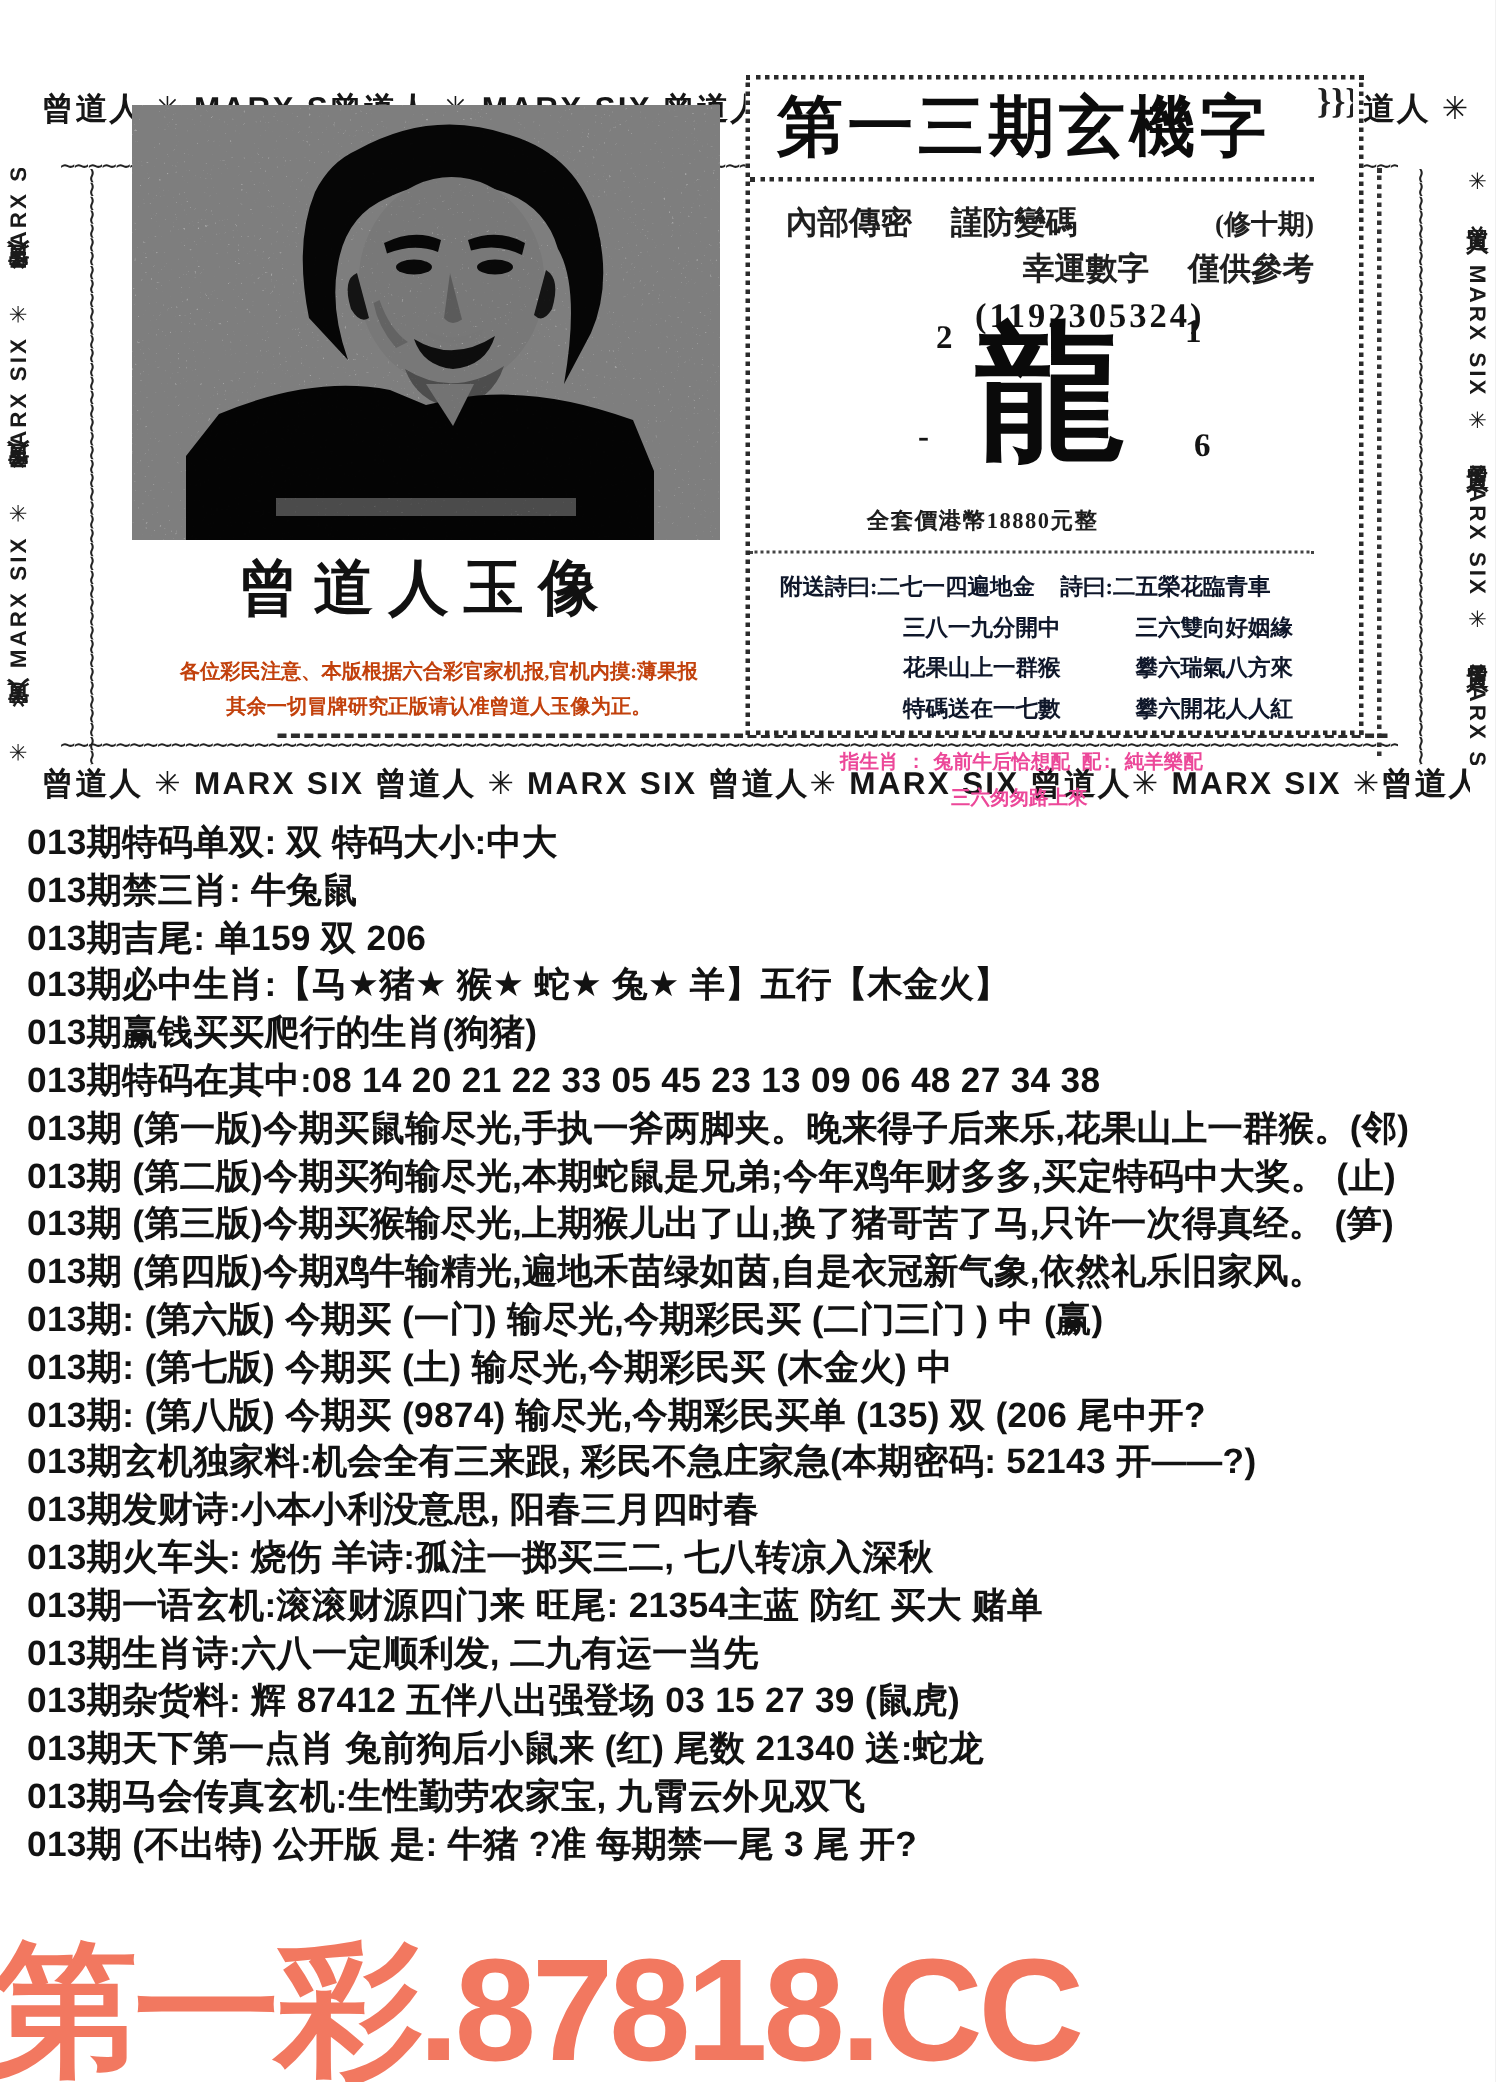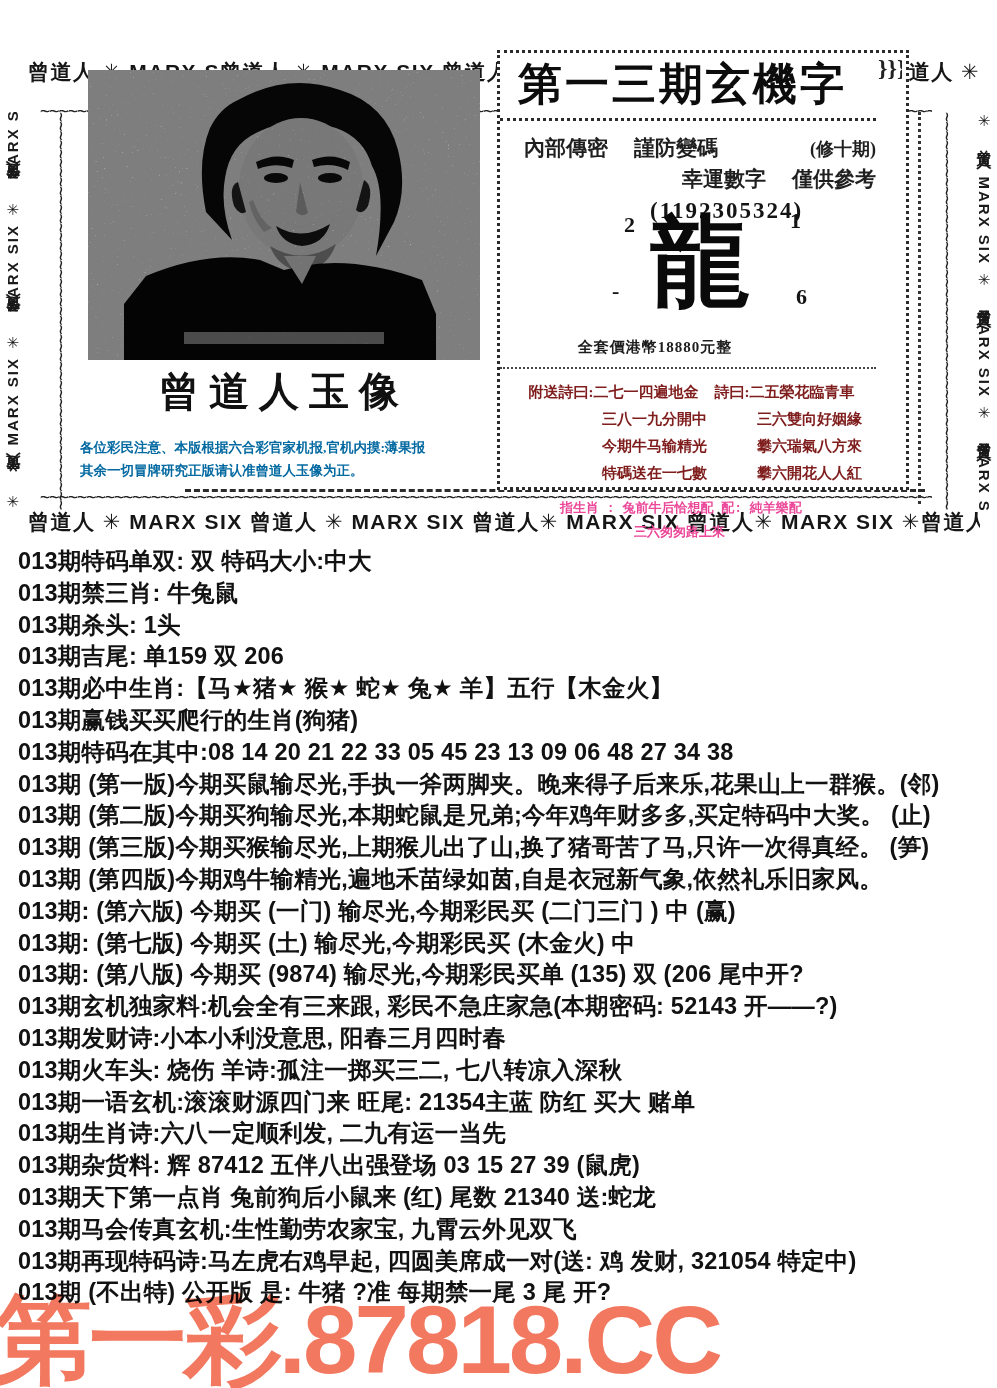--- a/index.html
+++ b/index.html
@@ -28,22 +28,22 @@
   .wavy-vleft{left:66px;top:112px;}
   .wavy-vright{left:952px;top:112px;}
   .dotted-v{left:918px;top:112px;height:392px;width:0;border-left:3px dotted #333;}
   .dashed-bottom{left:185px;top:489px;width:740px;height:0;border-top:3px dashed #2c2c2c;}
 
   
   .photo{left:88px;top:70px;width:392px;height:290px;background:#fff;z-index:2;}
   .photo svg{display:block;}
   .caption{left:78px;top:364px;width:412px;text-align:center;font-size:40px;font-weight:700;
     letter-spacing:10px;color:#111;z-index:2;font-family:"Liberation Serif","DejaVu Serif",serif;}
-  .photo-note{left:80px;top:436px;width:425px;font-size:13.5px;line-height:23px;color:#0369a1;
-    font-family:"Liberation Serif","DejaVu Serif",serif;font-weight:600;z-index:2;}
+  .photo-note{left:80px;top:436px;width:425px;font-size:13.5px;line-height:23px;color:#c2410c;
+    font-family:"Liberation Serif","DejaVu Serif",serif;font-weight:600;z-index:2;text-align:center;}
 
   
   .panel{left:497px;top:50px;width:412px;height:440px;border:3px dotted #2a2a2a;box-sizing:border-box;
     background:#fff;z-index:2;padding:0 30px 0 0;}
   .brace-col{position:absolute;right:4px;top:2px;width:24px;height:430px;overflow:hidden;
     font-size:24px;line-height:27px;word-break:break-all;color:#222;font-weight:700;}
   .panel-title{border-bottom:3px dotted #2a2a2a;padding:2px 0 4px 18px;font-size:44px;font-weight:800;
     letter-spacing:3px;white-space:nowrap;color:#0c0c0c;}
   .sub-block{padding:12px 0 0 24px;font-family:"Liberation Serif","DejaVu Serif",serif;
     font-size:21px;font-weight:700;color:#1f1f1f;}
@@ -54,21 +54,21 @@
   .glyph-block{position:relative;height:112px;margin-top:2px;}
   .dragon{position:absolute;left:150px;top:-30px;font-size:100px;font-weight:800;
     font-family:"Liberation Serif","DejaVu Serif",serif;color:#0a0a0a;}
   .corner{position:absolute;font-family:"Liberation Serif","DejaVu Serif",serif;font-size:22px;font-weight:700;}
   .c-tl{left:124px;top:-14px;} .c-tr{left:290px;top:-18px;}
   .c-bl{left:112px;top:52px;}  .c-br{left:296px;top:58px;}
   .price{text-align:center;padding-right:66px;font-family:"Liberation Serif","DejaVu Serif",serif;
     font-size:15px;font-weight:700;letter-spacing:1px;color:#1d1d1d;}
   .poem-sep{border-top:2px dotted #444;margin:10px 0 0 0;}
   .poems{display:flex;padding:10px 0 0 20px;font-family:"Liberation Serif","DejaVu Serif",serif;
-    font-size:15px;font-weight:700;line-height:27px;color:#7f1d1d;text-align:center;}
+    font-size:15px;font-weight:700;line-height:27px;color:#0f172a;}
   .poem-label{display:inline-block;}
   .poem .pl{padding-left:82px;}
   .poem2 .pl{padding-left:50px;}
   .zodiac{padding:10px 0 0 60px;font-family:Liberation Mono, monospace;
     font-size:13px;font-weight:700;line-height:24px;color:#ec4899;}
   .zodiac .z2{padding-left:74px;}
 
   
   .lines{left:18px;top:545px;width:979px;z-index:1;}
   .pline{height:31.8px;font-size:23.5px;font-weight:700;white-space:nowrap;overflow:hidden;
@@ -169,21 +169,21 @@
     </div>
 
     <div class="price">全套價港幣18880元整</div>
 
     <div class="poem-sep"></div>
 
     <div class="poems">
       <div class="poem">
         <div><span class="poem-label">附送詩曰:</span><span>二七一四遍地金</span></div>
         <div class="pl">三八一九分開中</div>
-        <div class="pl">今期牛马输精光</div>
+        <div class="pl">花果山上一群猴</div>
         <div class="pl">特碼送在一七數</div>
       </div>
       <div class="poem2">
         <div><span class="poem-label">詩曰:</span><span>二五榮花臨青車</span></div>
         <div class="pl">三六雙向好姻緣</div>
         <div class="pl">攀六瑞氣八方來</div>
         <div class="pl">攀六開花人人紅</div>
       </div>
     </div>
 
@@ -191,39 +191,37 @@
       <div>指生肖 : 兔前牛后恰想配 配: 純羊樂配</div>
       <div class="z2">三六匆匆路上來</div>
     </div>
   </div>
 
   <div class="abs btext btext-bottom hei">曾道人 ✳ MARX SIX 曾道人 ✳  MARX SIX 曾道人✳  MARX SIX 曾道人✳  MARX SIX ✳曾道人 ✳  MARX SIX  ✳</div>
 
   <div class="abs lines hei">
     <div class="pline">013期特码单双: 双   特码大小:中大</div>
     <div class="pline">013期禁三肖: 牛兔鼠</div>
-    <div class="pline">013期杀头: 1头</div>
     <div class="pline">013期吉尾: 单159  双 206</div>
     <div class="pline">013期必中生肖:【马★猪★ 猴★ 蛇★ 兔★ 羊】五行【木金火】</div>
     <div class="pline">013期赢钱买买爬行的生肖(狗猪)</div>
     <div class="pline">013期特码在其中:08 14 20 21 22 33 05 45 23 13 09 06 48 27 34 38</div>
     <div class="pline">013期 (第一版)今期买鼠输尽光,手执一斧两脚夹。晚来得子后来乐,花果山上一群猴。(邻)</div>
     <div class="pline">013期 (第二版)今期买狗输尽光,本期蛇鼠是兄弟;今年鸡年财多多,买定特码中大奖。 (止)</div>
     <div class="pline">013期 (第三版)今期买猴输尽光,上期猴儿出了山,换了猪哥苦了马,只许一次得真经。 (笋)</div>
     <div class="pline">013期 (第四版)今期鸡牛输精光,遍地禾苗绿如茵,自是衣冠新气象,依然礼乐旧家风。</div>
     <div class="pline">013期: (第六版) 今期买 (一门) 输尽光,今期彩民买 (二门三门 )  中  (赢)</div>
     <div class="pline">013期: (第七版) 今期买 (土) 输尽光,今期彩民买 (木金火) 中</div>
     <div class="pline">013期: (第八版) 今期买 (9874) 输尽光,今期彩民买单 (135)  双 (206  尾中开?</div>
     <div class="pline">013期玄机独家料:机会全有三来跟, 彩民不急庄家急(本期密码: 52143  开——?)</div>
     <div class="pline">013期发财诗:小本小利没意思, 阳春三月四时春</div>
     <div class="pline">013期火车头: 烧伤  羊诗:孤注一掷买三二, 七八转凉入深秋</div>
     <div class="pline">013期一语玄机:滚滚财源四门来  旺尾: 21354主蓝  防红 买大 赌单</div>
     <div class="pline">013期生肖诗:六八一定顺利发, 二九有运一当先</div>
     <div class="pline">013期杂货料:  辉   87412  五伴八出强登场 03 15 27 39 (鼠虎)</div>
     <div class="pline">013期天下第一点肖  兔前狗后小鼠来  (红)  尾数 21340 送:蛇龙</div>
     <div class="pline">013期马会传真玄机:生性勤劳农家宝, 九霄云外见双飞</div>
-    <div class="pline">013期再现特码诗:马左虎右鸡早起, 四圆美席成一对(送: 鸡 发财, 321054 特定中)</div>
     <div class="pline">013期 (不出特) 公开版 是: 牛猪  ?准 每期禁一尾 3 尾 开?</div>
   </div>
 
   <div class="abs watermark hei" style="color: rgb(239, 90, 61);">第一彩.87818.CC</div>
 
 </div>
 
 </body></html>

